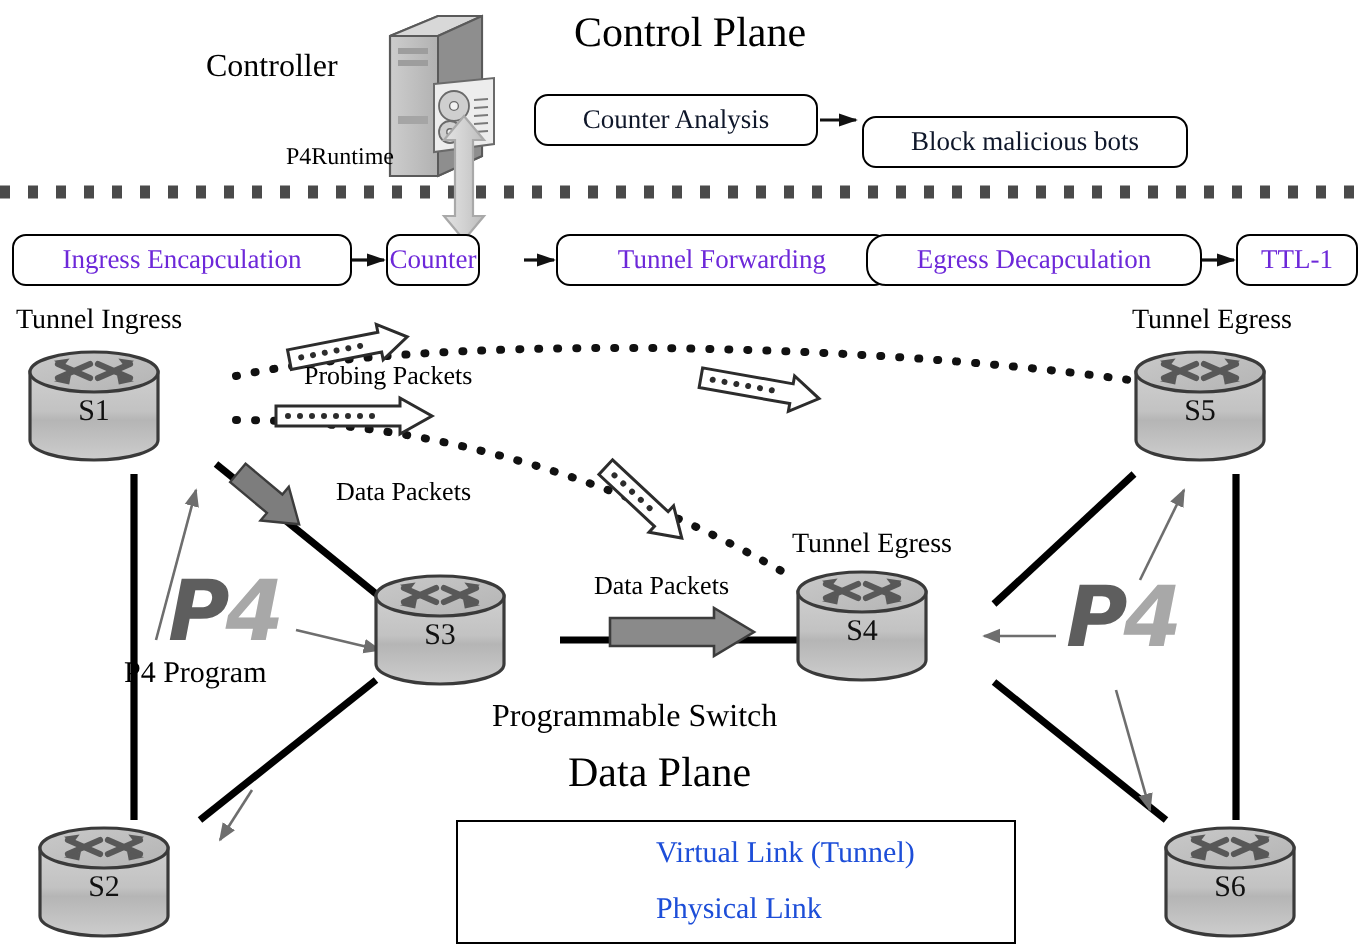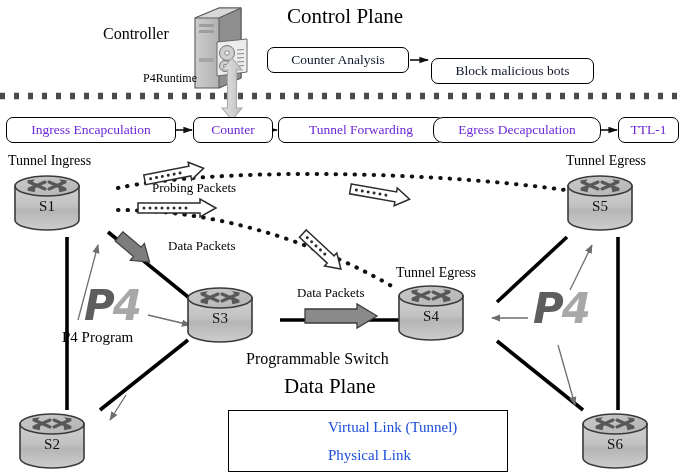--- a/index.html
+++ b/index.html
@@ -289,21 +289,21 @@
   <div class="txt" style="left:287px; top:4px; font-size:21px;">Control Plane</div>
 
   <div class="txt" style="left:103px; top:25px; font-size:16px;">Controller</div>
 
   <div class="txt" style="left:143px; top:71px; font-size:12px;">P4Runtime</div>
 
   <div class="cp-box" style="left:267px; top:47px; width:142px; height:26px;">Counter Analysis</div>
   <div class="cp-box" style="left:431px; top:58px; width:163px; height:26px;">Block malicious bots</div>
 
   <div class="pipe-box" style="left:6px; top:117px; width:170px; height:26px;">Ingress Encapculation</div>
-  <div class="pipe-box" style="left:193px; top:117px; width:80px; height:26px;">Counter</div>
+  <div class="pipe-box" style="left:193px; top:117px; width:47px; height:26px;">Counter</div>
   <div class="pipe-box" style="left:278px; top:117px; width:166px; height:26px;">Tunnel Forwarding</div>
   <div class="pipe-box" style="left:433px; top:117px; width:168px; height:26px;border-radius:10px;">Egress Decapculation</div>
   <div class="pipe-box" style="left:618px; top:117px; width:61px; height:26px;">TTL-1</div>
 
   <div class="txt" style="left:8px; top:153px; font-size:14px;">Tunnel Ingress</div>
   <div class="txt" style="left:566px; top:153px; font-size:14px;">Tunnel Egress</div>
   <div class="txt" style="left:396px; top:265px; font-size:14px;">Tunnel Egress</div>
 
   <div class="txt" style="left:152px; top:180px; font-size:13px;">Probing Packets</div>
   <div class="txt" style="left:168px; top:238px; font-size:13px;">Data Packets</div>

